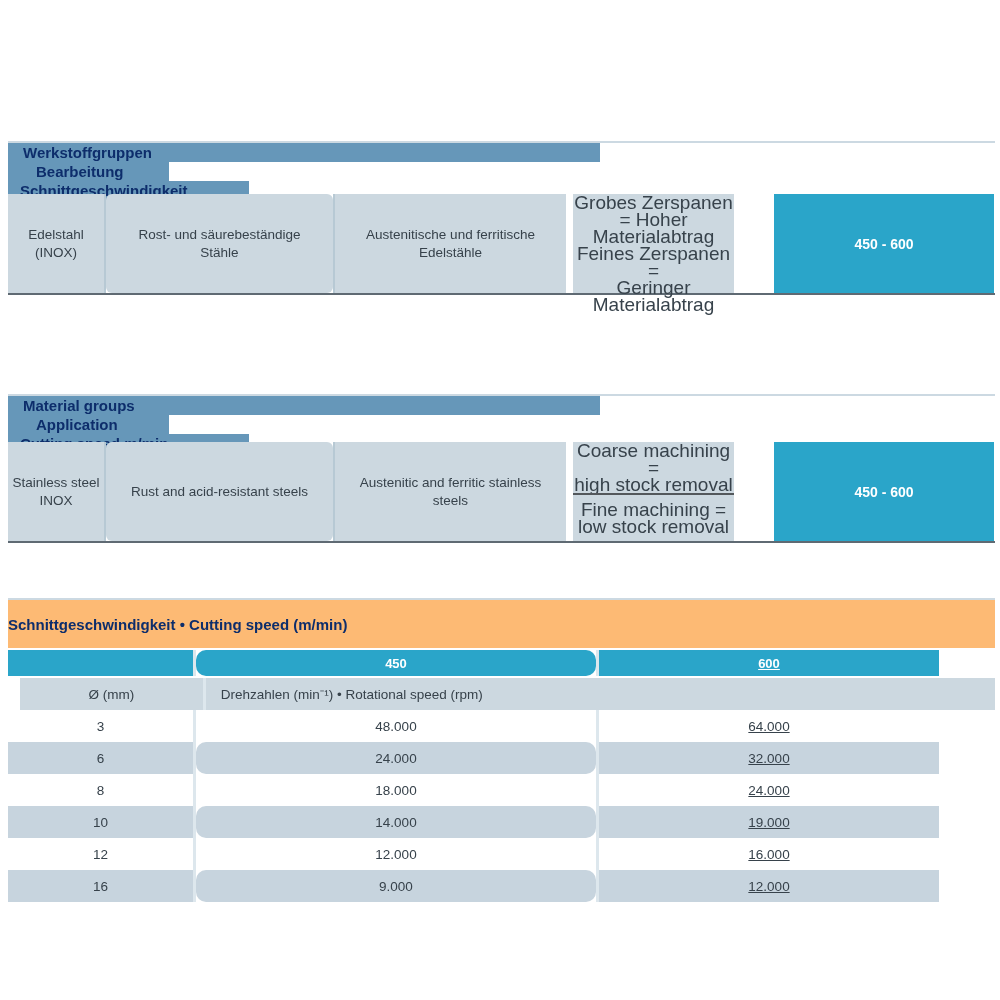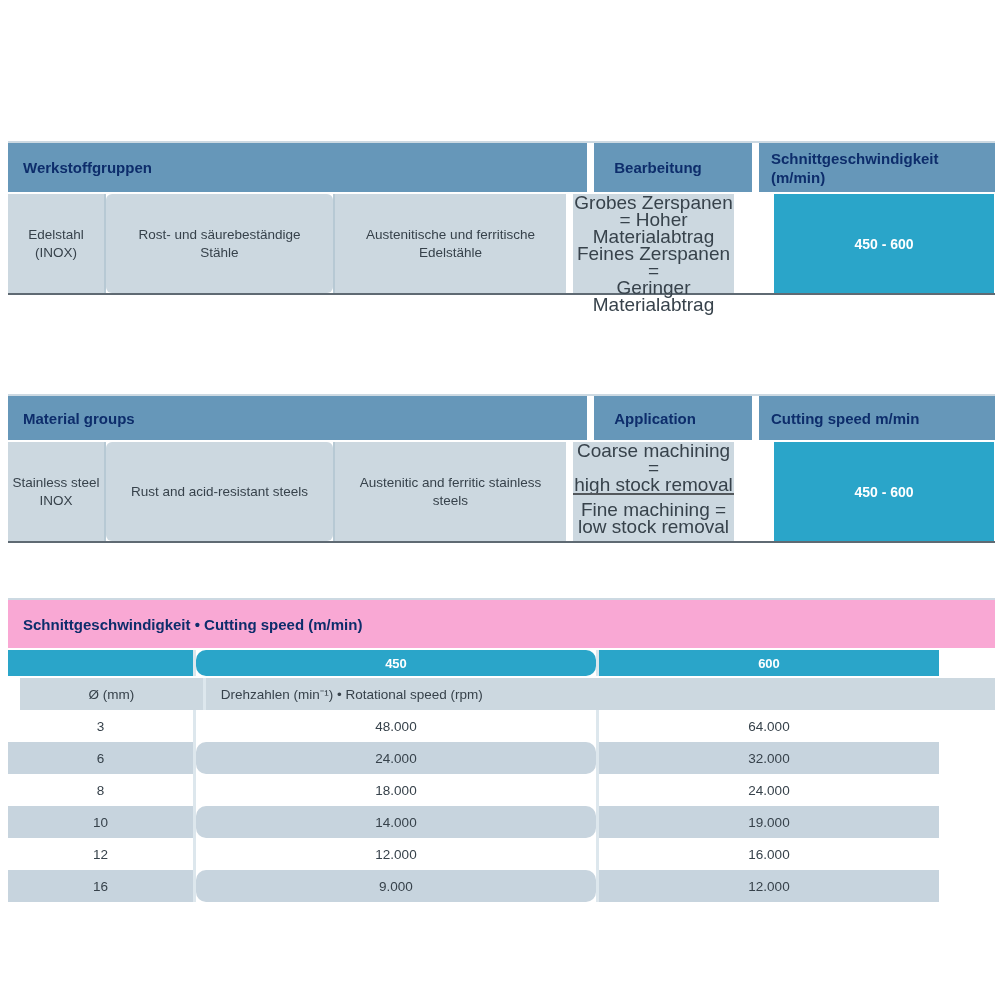--- a/index.html
+++ b/index.html
@@ -10,31 +10,31 @@
     color: #37424b;
     position: relative;
   }
   .preline { white-space: pre-line; }
 
   
   .tbl {
     position: absolute; left: 8px; width: 987px;
     border-top: 2px solid #ccd9e2;
   }
-  .hdr-row { display: flex; }
+  .hdr-row { display: flex; flex-direction: column; }
   .tbl-de .hdr-row { height: 49px; }
   .tbl-en .hdr-row { height: 44px; }
   .hdr-seg {
     background: #6697b9; color: #0d2d6b;
     font-weight: bold; font-size: 15px; line-height: 19px;
     display: flex; align-items: center;
     box-sizing: border-box;
   }
   .hdr-materials { width: 592px; padding-left: 15px; }
-  .hdr-application { width: 161px; padding-left: 20px; }
+  .hdr-application { width: 161px; padding-left: 28px; }
   .hdr-speed { width: 241px; padding-left: 12px; }
   .hgap { width: 7px; background: transparent; }
   .row-gap { height: 2px; }
 
   .body-row { display: flex; height: 99px; }
   .cell {
     background: #ccd8e0;
     display: flex; align-items: center; justify-content: center;
     text-align: center; font-size: 13.5px; line-height: 18px;
     box-sizing: border-box;
@@ -51,34 +51,34 @@
   .sub-div { height: 2px; background: #53585c; }
   .cell-speed {
     width: 220px; background: #2aa5c9;
     color: #ffffff; font-weight: bold; font-size: 14px;
     display: flex; align-items: center; justify-content: center; margin-left: 33px;
   }
   .dark-bottom { height: 2px; background: #5f6a73; }
 
   
   .t3-title {
-    height: 48px; background: #f9a8d4; color: #0d2d6b;
+    height: 48px; background: #fdba74; color: #0d2d6b;
     font-weight: bold; font-size: 15px;
-    display: flex; align-items: center; padding-left: 15px;
+    display: flex; align-items: center; padding-left: 0;
     box-sizing: border-box;
   }
   .t3-cyan-row { display: flex; height: 26px; }
   .t3-cyan-cell {
     background: #2aa5c9; color: #ffffff; font-weight: bold; font-size: 13px;
     display: flex; align-items: center; justify-content: center;
   }
   .t3-sep { width: 3px; background: #dde7ed; }
   .t3-c1 { width: 185px; }
   .t3-c2 { width: 400px; border-radius: 10px; }
-  .t3-c3 { width: 340px; }
+  .t3-c3 { width: 340px; text-decoration: underline; }
   .t3-unit-row { display: flex; height: 32px; font-size: 13.5px; padding-left: 12px; }
   .t3-unit-cell {
     background: #ccd8e0; display: flex; align-items: center;
     box-sizing: border-box;
   }
   .t3-dia { width: 185px; justify-content: center; }
   .t3-rpm-label { width: 799px; padding-left: 15px; }
   .t3-row { display: flex; height: 32px; font-size: 13.5px; }
   .t3-cell {
     display: flex; align-items: center; justify-content: center;

